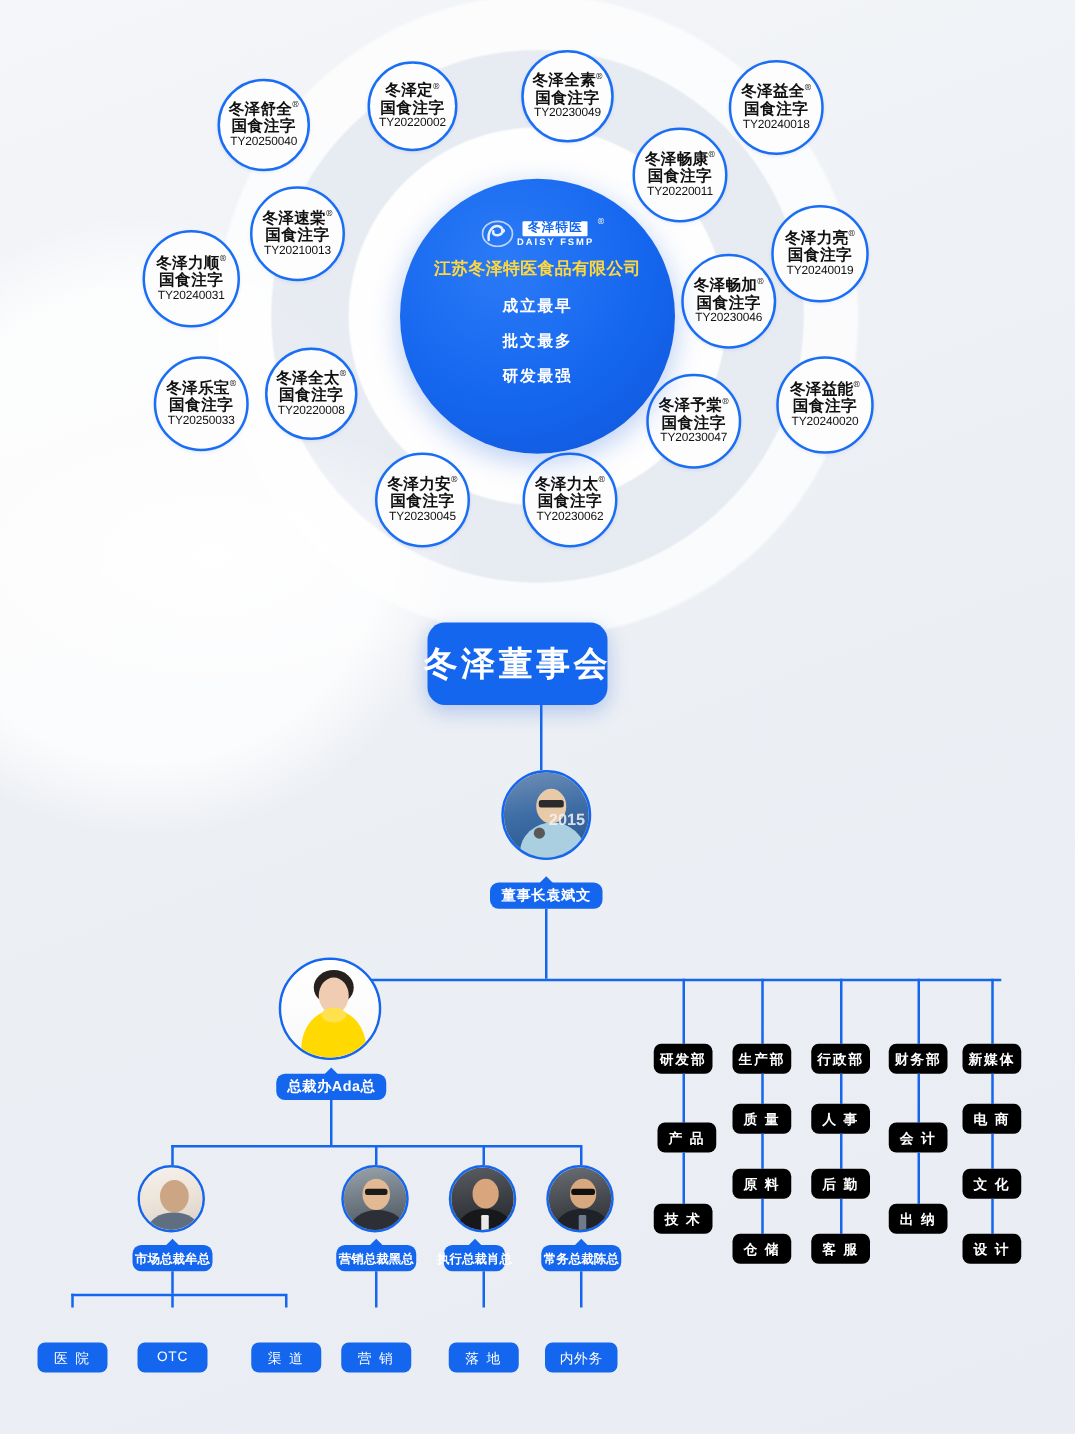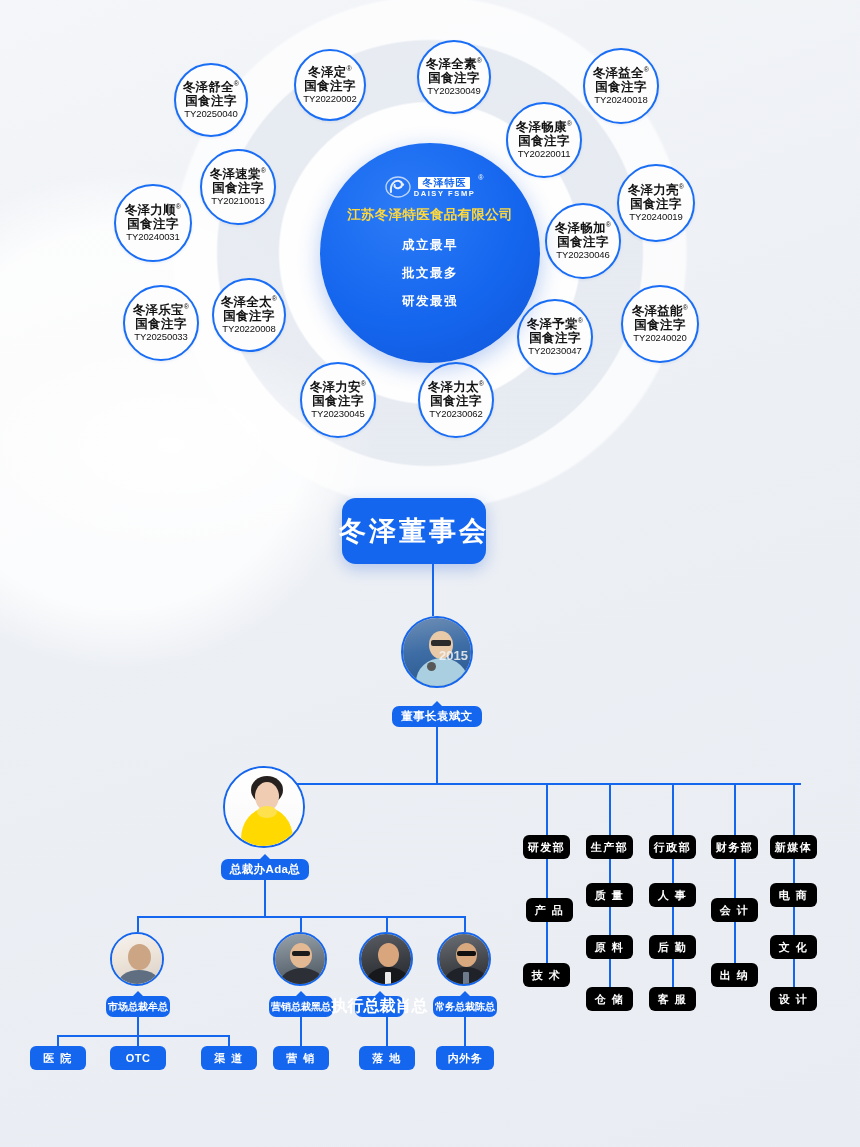--- a/index.html
+++ b/index.html
@@ -82,22 +82,23 @@
   }
   .dept{
     position:absolute;background:#000000;color:#fff;border-radius:6px;height:24px;
     display:flex;align-items:center;justify-content:center;
     font-size:11px;font-weight:bold;letter-spacing:1.5px;white-space:nowrap;padding:0 9px;
     box-sizing:border-box;
   }
   .leaf{
     position:absolute;background:#1566ee;color:#fff;border-radius:6px;height:24px;width:56px;
     display:flex;align-items:center;justify-content:center;
-    font-size:11px;font-weight:bold;letter-spacing:1.5px;white-space:nowrap;
+    font-size:11px;font-weight:normal;letter-spacing:1.5px;white-space:nowrap;
     box-sizing:border-box;
+    margin-top:28px;
   }
   .ln{position:absolute;background:#1566ee;}
   .lnv{width:2px;}
   .lnh{height:2px;}
   
   .f1{background:linear-gradient(170deg,#6f8fb5 0%,#3f6ea6 45%,#27558c 100%);}
   .f2{background:linear-gradient(165deg,#f5f2ef 0%,#efe6dc 40%,#d9cfc6 100%);}
   .f3{background:linear-gradient(170deg,#9aa3ab 0%,#6f7a84 50%,#4a535b 100%);}
   .f4{background:linear-gradient(170deg,#5a5e64 0%,#3a3d42 55%,#24262a 100%);}
   .f5{background:linear-gradient(170deg,#6b7076 0%,#45484d 55%,#2a2c30 100%);}
@@ -273,21 +274,21 @@
   <div class="pill" style="left:269px;top:996px;width:64px;font-size:10px;letter-spacing:0;">营销总裁黑总</div>
 
   <div class="ln lnv" style="left:386px;top:916px;height:16px;"></div>
   <div class="person-photo" style="left:359px;top:932px;width:54px;height:54px;">
     <div class="ph f4">
       <div class="head" style="left:17px;top:9px;width:21px;height:24px;background:#d9a57c;"></div>
       <div class="body" style="left:5px;top:33px;width:44px;height:23px;background:#16181c;"></div>
       <div class="head" style="left:24px;top:38px;width:6px;height:18px;border-radius:1px;background:#e9e9ea;"></div>
     </div>
   </div>
-  <div class="pill" style="left:355px;top:996px;width:49px;font-size:16px;letter-spacing:0;">执行总裁肖总</div>
+  <div class="pill" style="left:355px;top:996px;width:49px;font-size:10px;letter-spacing:0;">执行总裁肖总</div>
 
   <div class="ln lnv" style="left:464px;top:916px;height:16px;"></div>
   <div class="person-photo" style="left:437px;top:932px;width:54px;height:54px;">
     <div class="ph f5">
       <div class="head" style="left:17px;top:9px;width:21px;height:24px;background:#d8a97f;"></div>
       <div class="body" style="left:5px;top:33px;width:44px;height:23px;background:#20222a;"></div>
       <div class="head" style="left:18px;top:17px;width:19px;height:5px;border-radius:2px;background:#101010;"></div>
       <div class="head" style="left:24px;top:38px;width:6px;height:18px;border-radius:1px;background:#6d7b8c;"></div>
     </div>
   </div>

